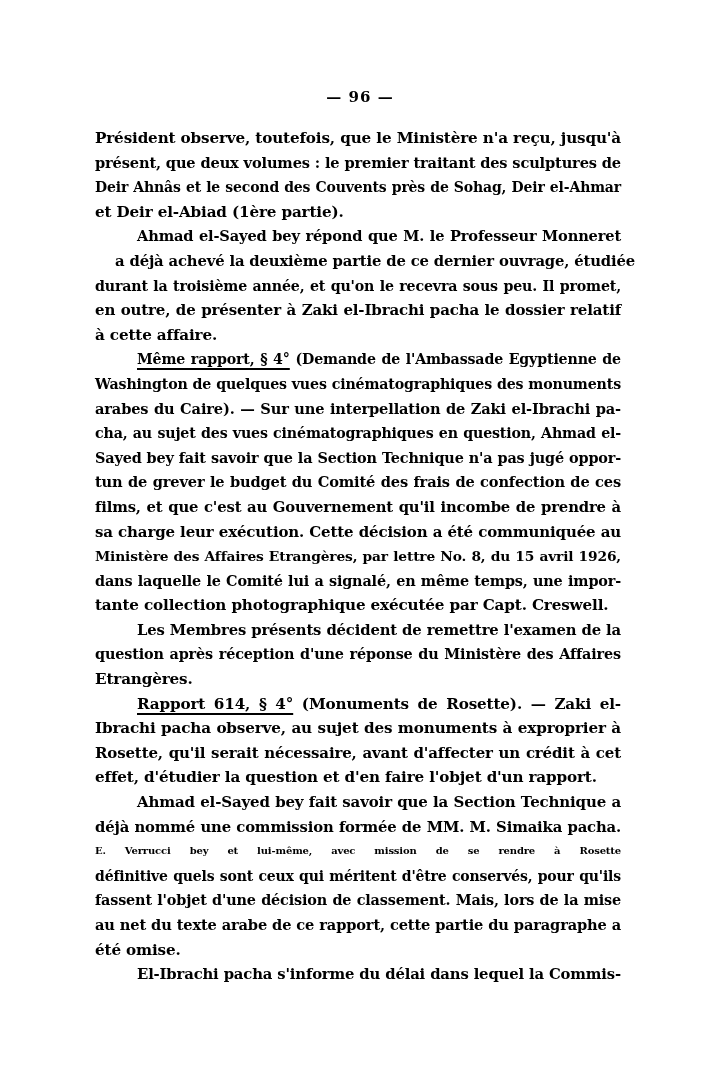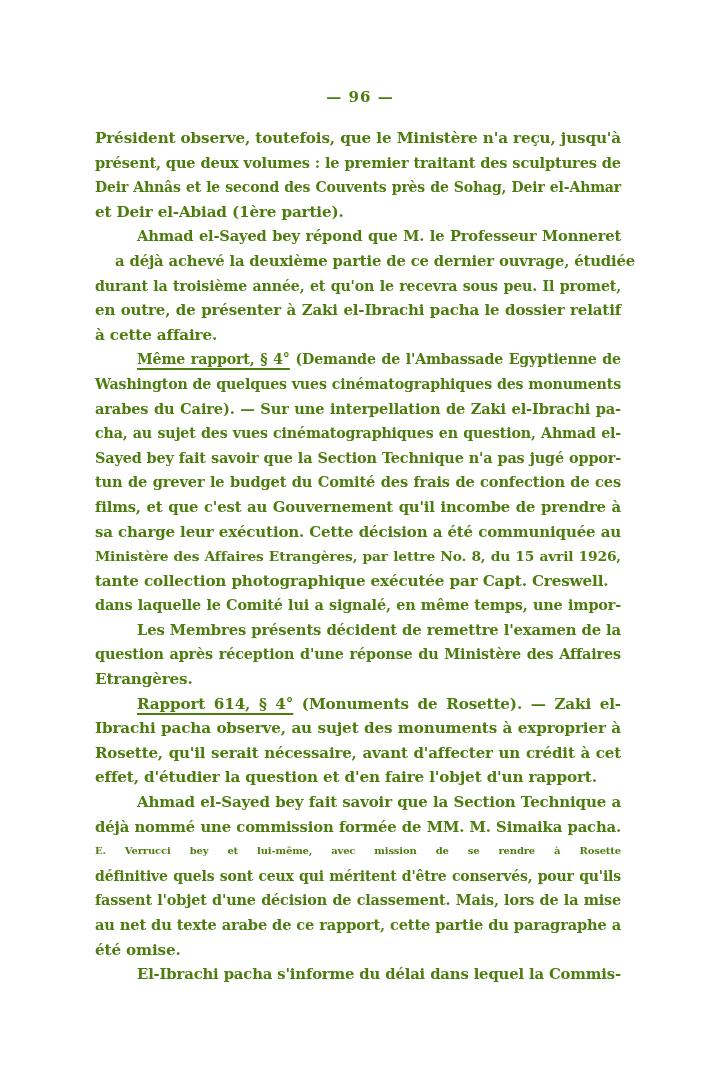--- a/index.html
+++ b/index.html
@@ -1,19 +1,19 @@
 <!DOCTYPE html>
 <html><head>
 <meta charset="utf-8">
 <style>
   html, body { margin: 0; padding: 0; background: #ffffff; }
   body { width: 720px; height: 1082px; position: relative; overflow: hidden; }
   .page {
     position: absolute; left: 0; top: 0; width: 672px; height: 1082px; background: #ffffff;
-    color: #4d7c0f;
+    color: #000000;
     font-family: "DejaVu Serif", "Liberation Serif", serif;
   }
   .folio {
     position: absolute; top: 88px; left: 0; width: 720px; text-align: center;
     font-size: 15px; font-weight: bold; letter-spacing: 1px;
   }
   .body-text {
     position: absolute; left: 95px; top: 126px; width: 526px;
   }
   .line {
@@ -44,22 +44,22 @@
       <div class="line last"><span>à cette affaire.</span></div>
       <div class="line indent" style="font-size: 14.2px;"><span class="ul">Même rapport, § 4°</span><span> (Demande de l'Ambassade Egyptienne de</span></div>
       <div class="line" style="font-size: 14.2px;"><span>Washington de quelques vues cinématographiques des monuments</span></div>
       <div class="line" style="font-size: 14.6px;"><span>arabes du Caire). — Sur une interpellation de Zaki el-Ibrachi pa-</span></div>
       <div class="line" style="font-size: 14.2px;"><span>cha, au sujet des vues cinématographiques en question, Ahmad el-</span></div>
       <div class="line" style="font-size: 14.4px;"><span>Sayed bey fait savoir que la Section Technique n'a pas jugé oppor-</span></div>
       <div class="line" style="font-size: 14.6px;"><span>tun de grever le budget du Comité des frais de confection de ces</span></div>
       <div class="line" style="font-size: 14.8px;"><span>films, et que c'est au Gouvernement qu'il incombe de prendre à</span></div>
       <div class="line" style="font-size: 15px;"><span>sa charge leur exécution. Cette décision a été communiquée au</span></div>
       <div class="line" style="font-size: 13.8px;"><span>Ministère des Affaires Etrangères, par lettre No. 8, du 15 avril 1926,</span></div>
+      <div class="line" style="font-size: 14.4px;"><span>dans laquelle le Comité lui a signalé, en même temps, une impor-</span></div>
       <div class="line last"><span>tante collection photographique exécutée par Capt. Creswell.</span></div>
-      <div class="line" style="font-size: 14.4px;"><span>dans laquelle le Comité lui a signalé, en même temps, une impor-</span></div>
       <div class="line indent" style="font-size: 14.8px;"><span>Les Membres présents décident de remettre l'examen de la</span></div>
       <div class="line" style="font-size: 14.4px;"><span>question après réception d'une réponse du Ministère des Affaires</span></div>
       <div class="line last"><span>Etrangères.</span></div>
       <div class="line indent"><span class="ul">Rapport 614, § 4°</span><span> (Monuments de Rosette). — Zaki el-</span></div>
       <div class="line"><span>Ibrachi pacha observe, au sujet des monuments à exproprier à</span></div>
       <div class="line" style="font-size: 15px;"><span>Rosette, qu'il serait nécessaire, avant d'affecter un crédit à cet</span></div>
       <div class="line last"><span>effet, d'étudier la question et d'en faire l'objet d'un rapport.</span></div>
       <div class="line indent" style="font-size: 15px;"><span>Ahmad el-Sayed bey fait savoir que la Section Technique a</span></div>
       <div class="line" style="font-size: 14.8px;"><span>déjà nommé une commission formée de MM. M. Simaika pacha.</span></div>
       <div class="line" style="font-size: 10px;"><span>E. Verrucci bey et lui-même, avec mission de se rendre à Rosette</span></div>

